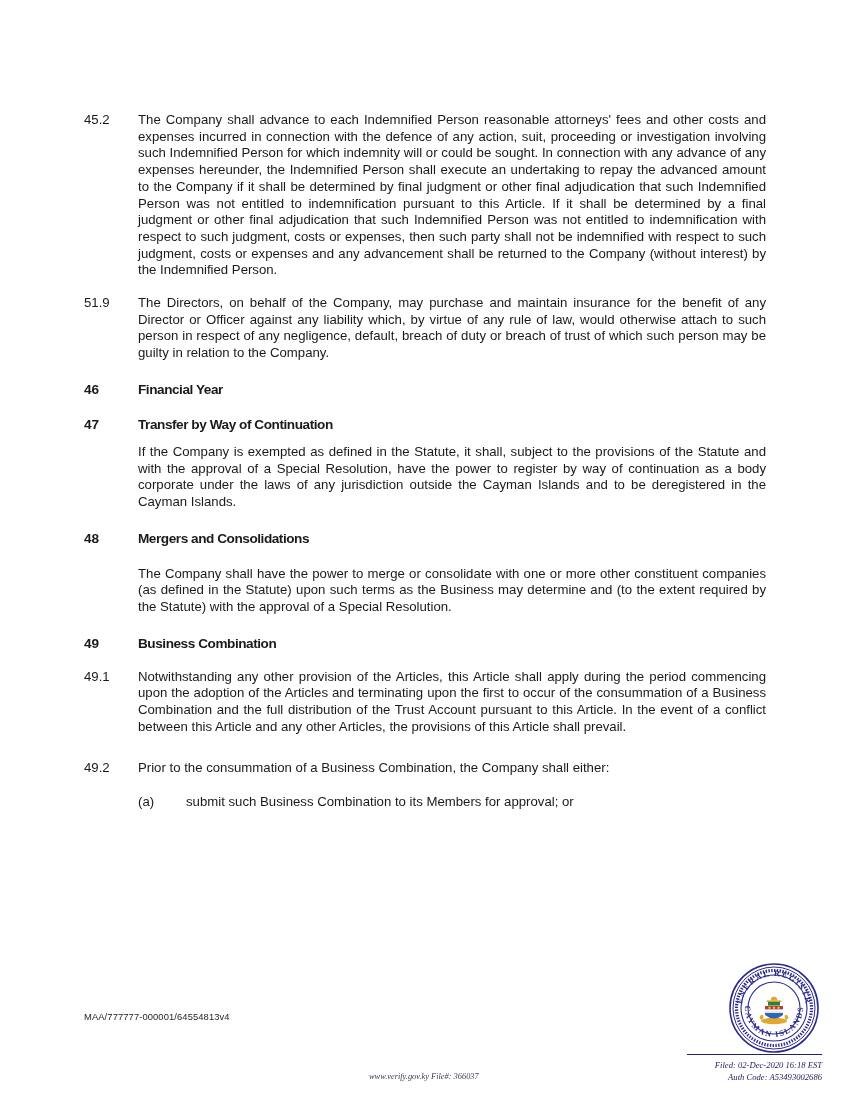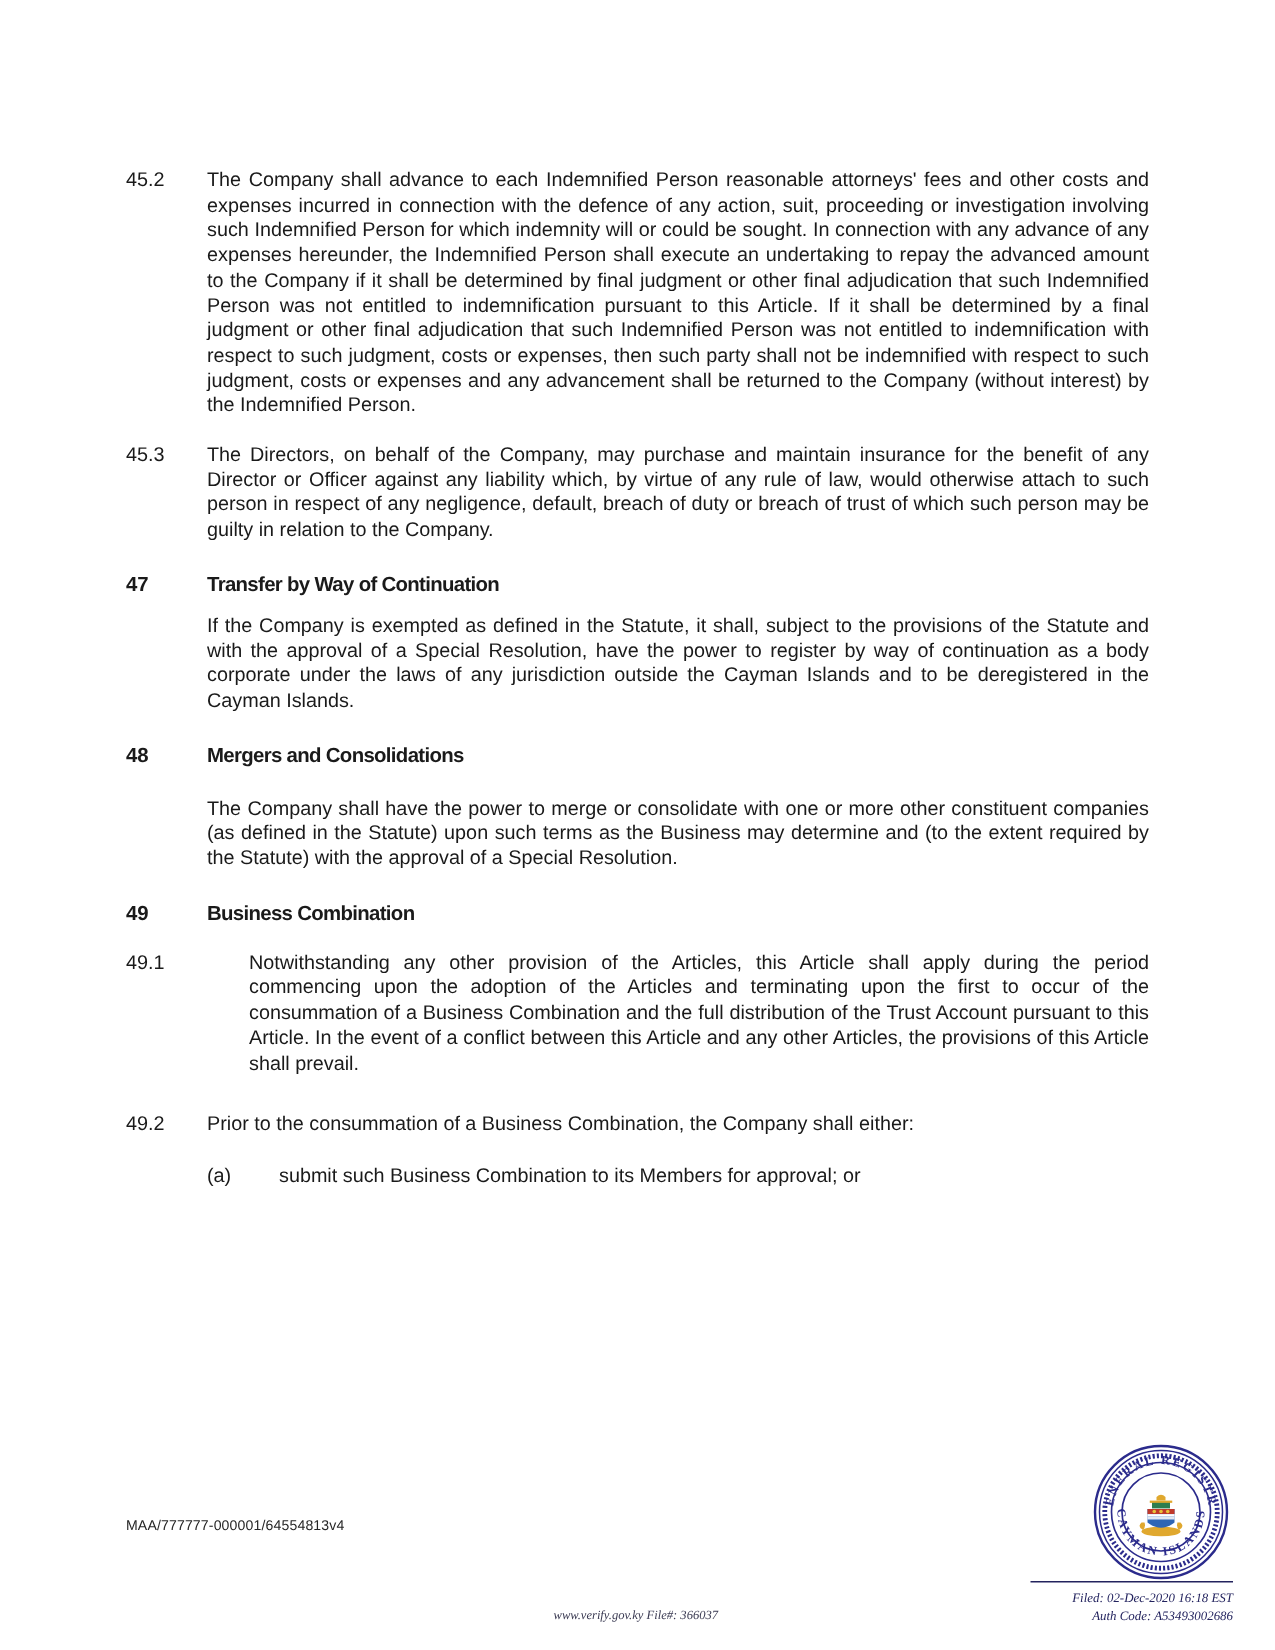--- a/index.html
+++ b/index.html
@@ -163,43 +163,47 @@
 <div class="page">
 
   <div class="content">
 
     <div class="clause">
       <div class="clause-num">45.2</div>
       <div class="clause-body">The Company shall advance to each Indemnified Person reasonable attorneys' fees and other costs and expenses incurred in connection with the defence of any action, suit, proceeding or investigation involving such Indemnified Person for which indemnity will or could be sought. In connection with any advance of any expenses hereunder, the Indemnified Person shall execute an undertaking to repay the advanced amount to the Company if it shall be determined by final judgment or other final adjudication that such Indemnified Person was not entitled to indemnification pursuant to this Article. If it shall be determined by a final judgment or other final adjudication that such Indemnified Person was not entitled to indemnification with respect to such judgment, costs or expenses, then such party shall not be indemnified with respect to such judgment, costs or expenses and any advancement shall be returned to the Company (without interest) by the Indemnified Person.</div>
     </div>
 
     <div class="clause" style="margin-top:16px;">
-      <div class="clause-num">45.3</div>
+      <div class="clause-num">51.9</div>
       <div class="clause-body">The Directors, on behalf of the Company, may purchase and maintain insurance for the benefit of any Director or Officer against any liability which, by virtue of any rule of law, would otherwise attach to such person in respect of any negligence, default, breach of duty or breach of trust of which such person may be guilty in relation to the Company.</div>
     </div>
 
+    <div class="heading">
+      <div class="heading-num">46</div>
+      <div class="heading-title">Financial Year</div>
+    </div>
 
     <div class="heading">
       <div class="heading-num">47</div>
       <div class="heading-title">Transfer by Way of Continuation</div>
     </div>
     <div class="sub-para">If the Company is exempted as defined in the Statute, it shall, subject to the provisions of the Statute and with the approval of a Special Resolution, have the power to register by way of continuation as a body corporate under the laws of any jurisdiction outside the Cayman Islands and to be deregistered in the Cayman Islands.</div>
 
     <div class="heading">
       <div class="heading-num">48</div>
       <div class="heading-title">Mergers and Consolidations</div>
     </div>
     <div class="sub-para gap-top">The Company shall have the power to merge or consolidate with one or more other constituent companies (as defined in the Statute) upon such terms as the Business may determine and (to the extent required by the Statute) with the approval of a Special Resolution.</div>
 
     <div class="heading">
       <div class="heading-num">49</div>
       <div class="heading-title">Business Combination</div>
     </div>
 
-    <div class="clause" style="margin-top:18px;gap:28px;">
+    <div class="clause" style="margin-top:18px;">
       <div class="clause-num">49.1</div>
       <div class="clause-body">Notwithstanding any other provision of the Articles, this Article shall apply during the period commencing upon the adoption of the Articles and terminating upon the first to occur of the consummation of a Business Combination and the full distribution of the Trust Account pursuant to this Article. In the event of a conflict between this Article and any other Articles, the provisions of this Article shall prevail.</div>
     </div>
 
     <div class="clause" style="margin-top:24px;align-items:center;">
       <div class="clause-num">49.2</div>
       <div class="clause-body" style="text-align:left;">Prior to the consummation of a Business Combination, the Company shall either:</div>
     </div>
 
     <div class="sub-item">

